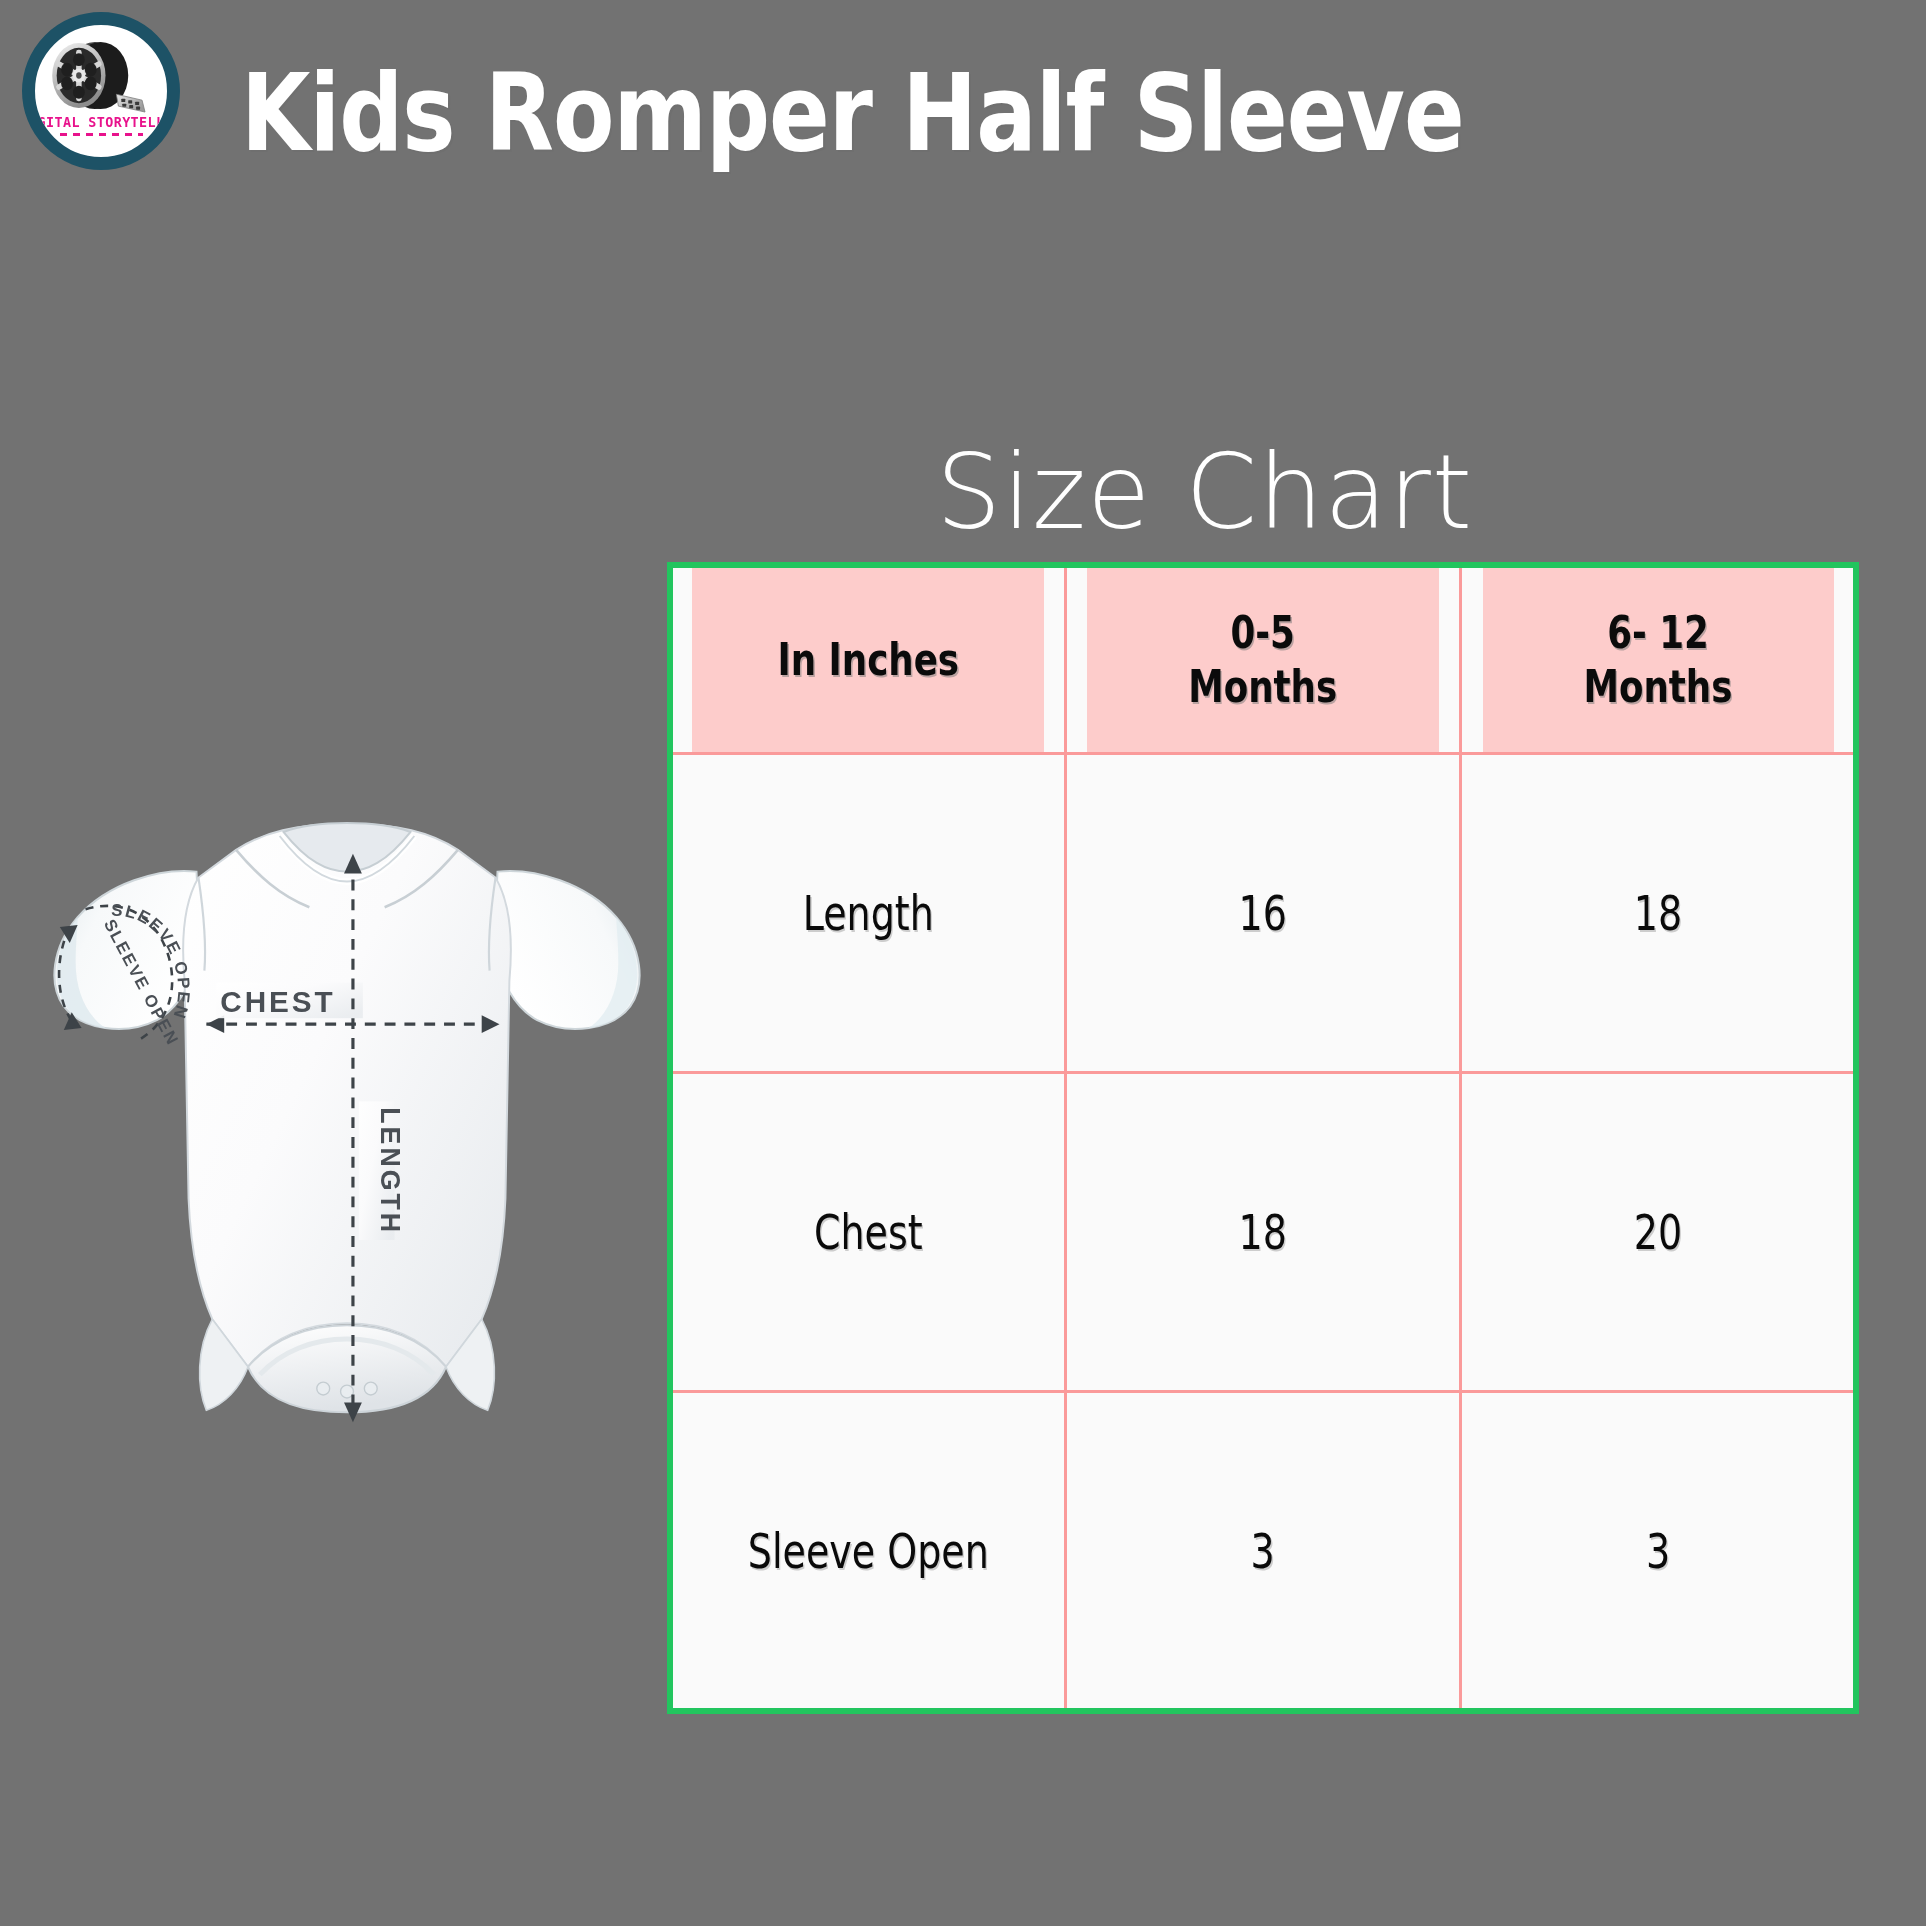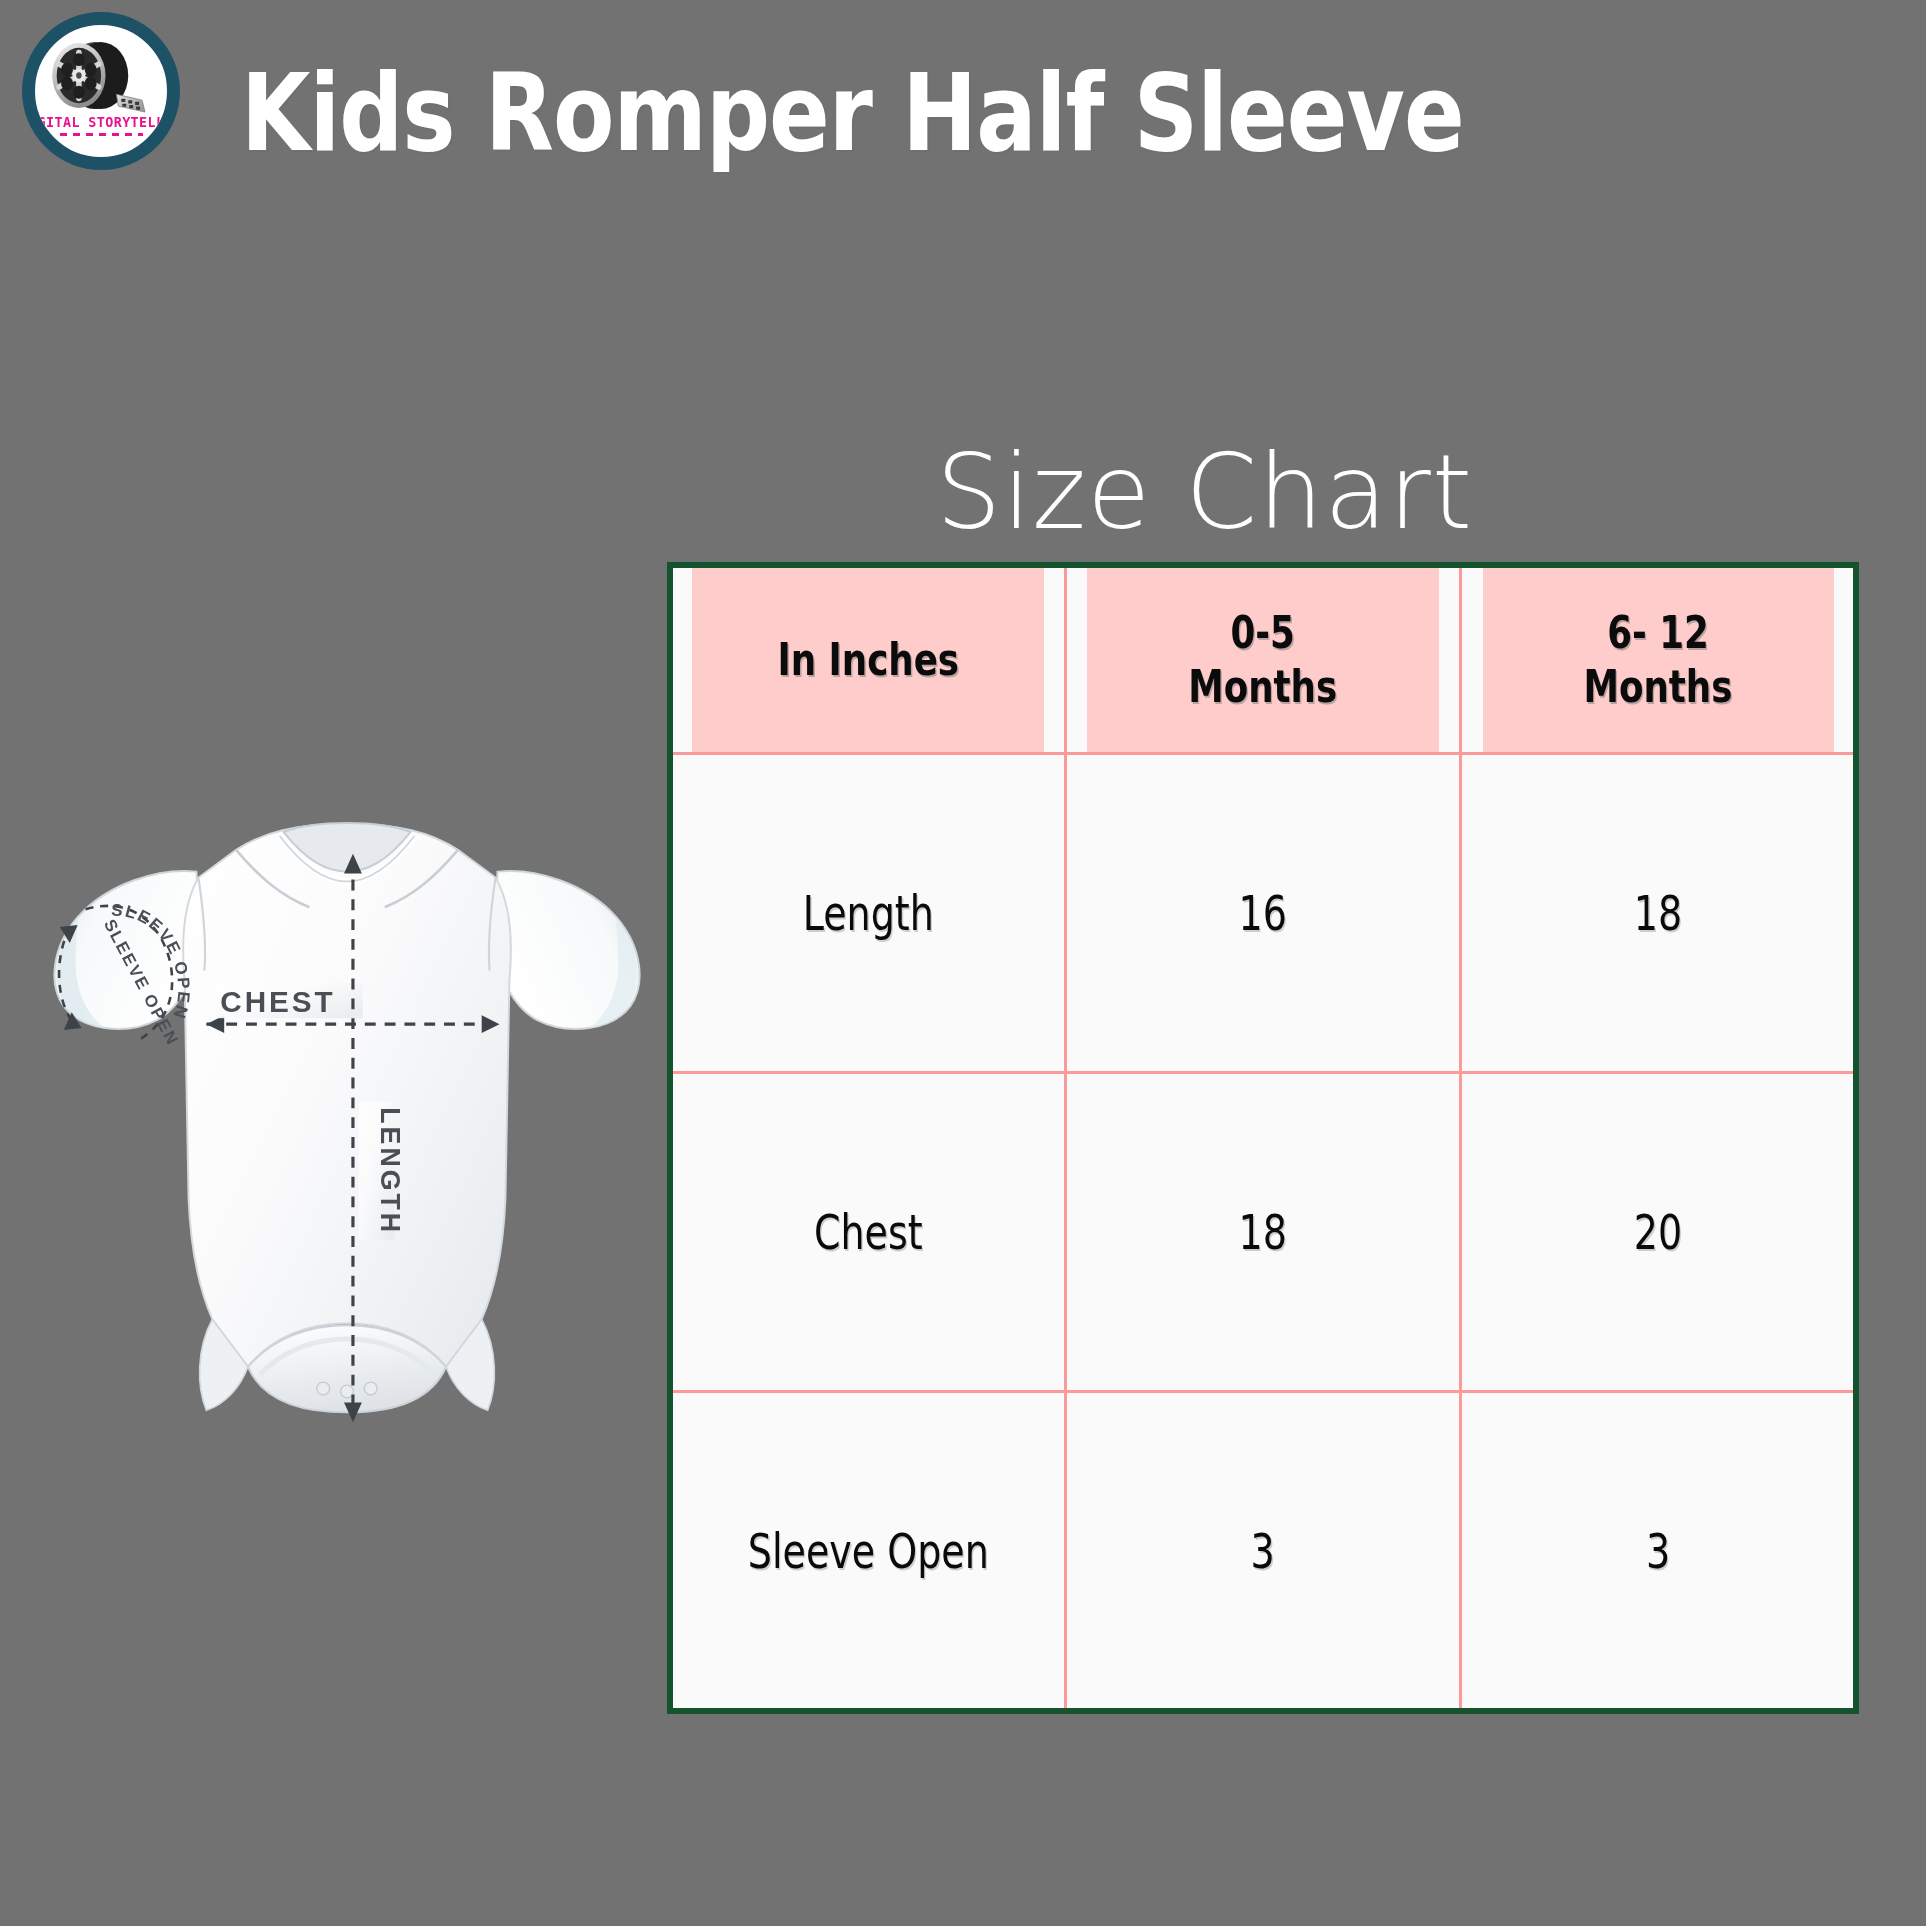--- a/index.html
+++ b/index.html
@@ -127,21 +127,21 @@
 
   
   #size-table {
     position: absolute;
     left: 667px;
     top: 562px;
     width: 1192px;
     height: 1152px;
     border-collapse: collapse;
     background: #fafafa;
-    border: 6px solid #14532d;
+    border: 6px solid #22c55e;
     table-layout: fixed;
   }
   #size-table th,
   #size-table td {
     border: 3px solid #fa9a9a;
     text-align: center;
     vertical-align: middle;
   }
   #size-table thead th {
     background: #fdcccb;

